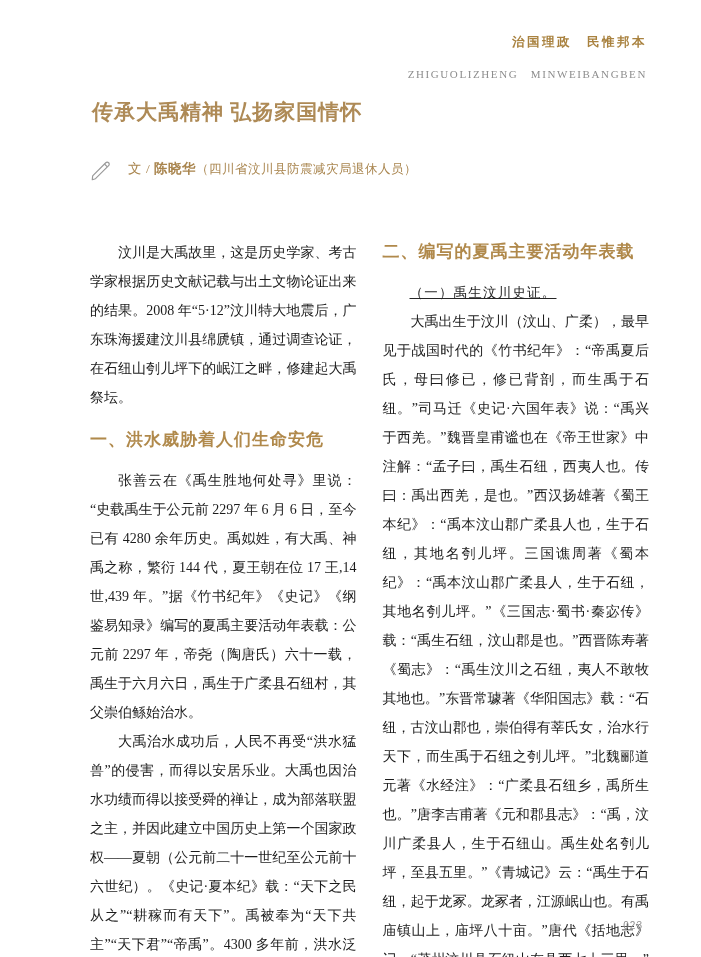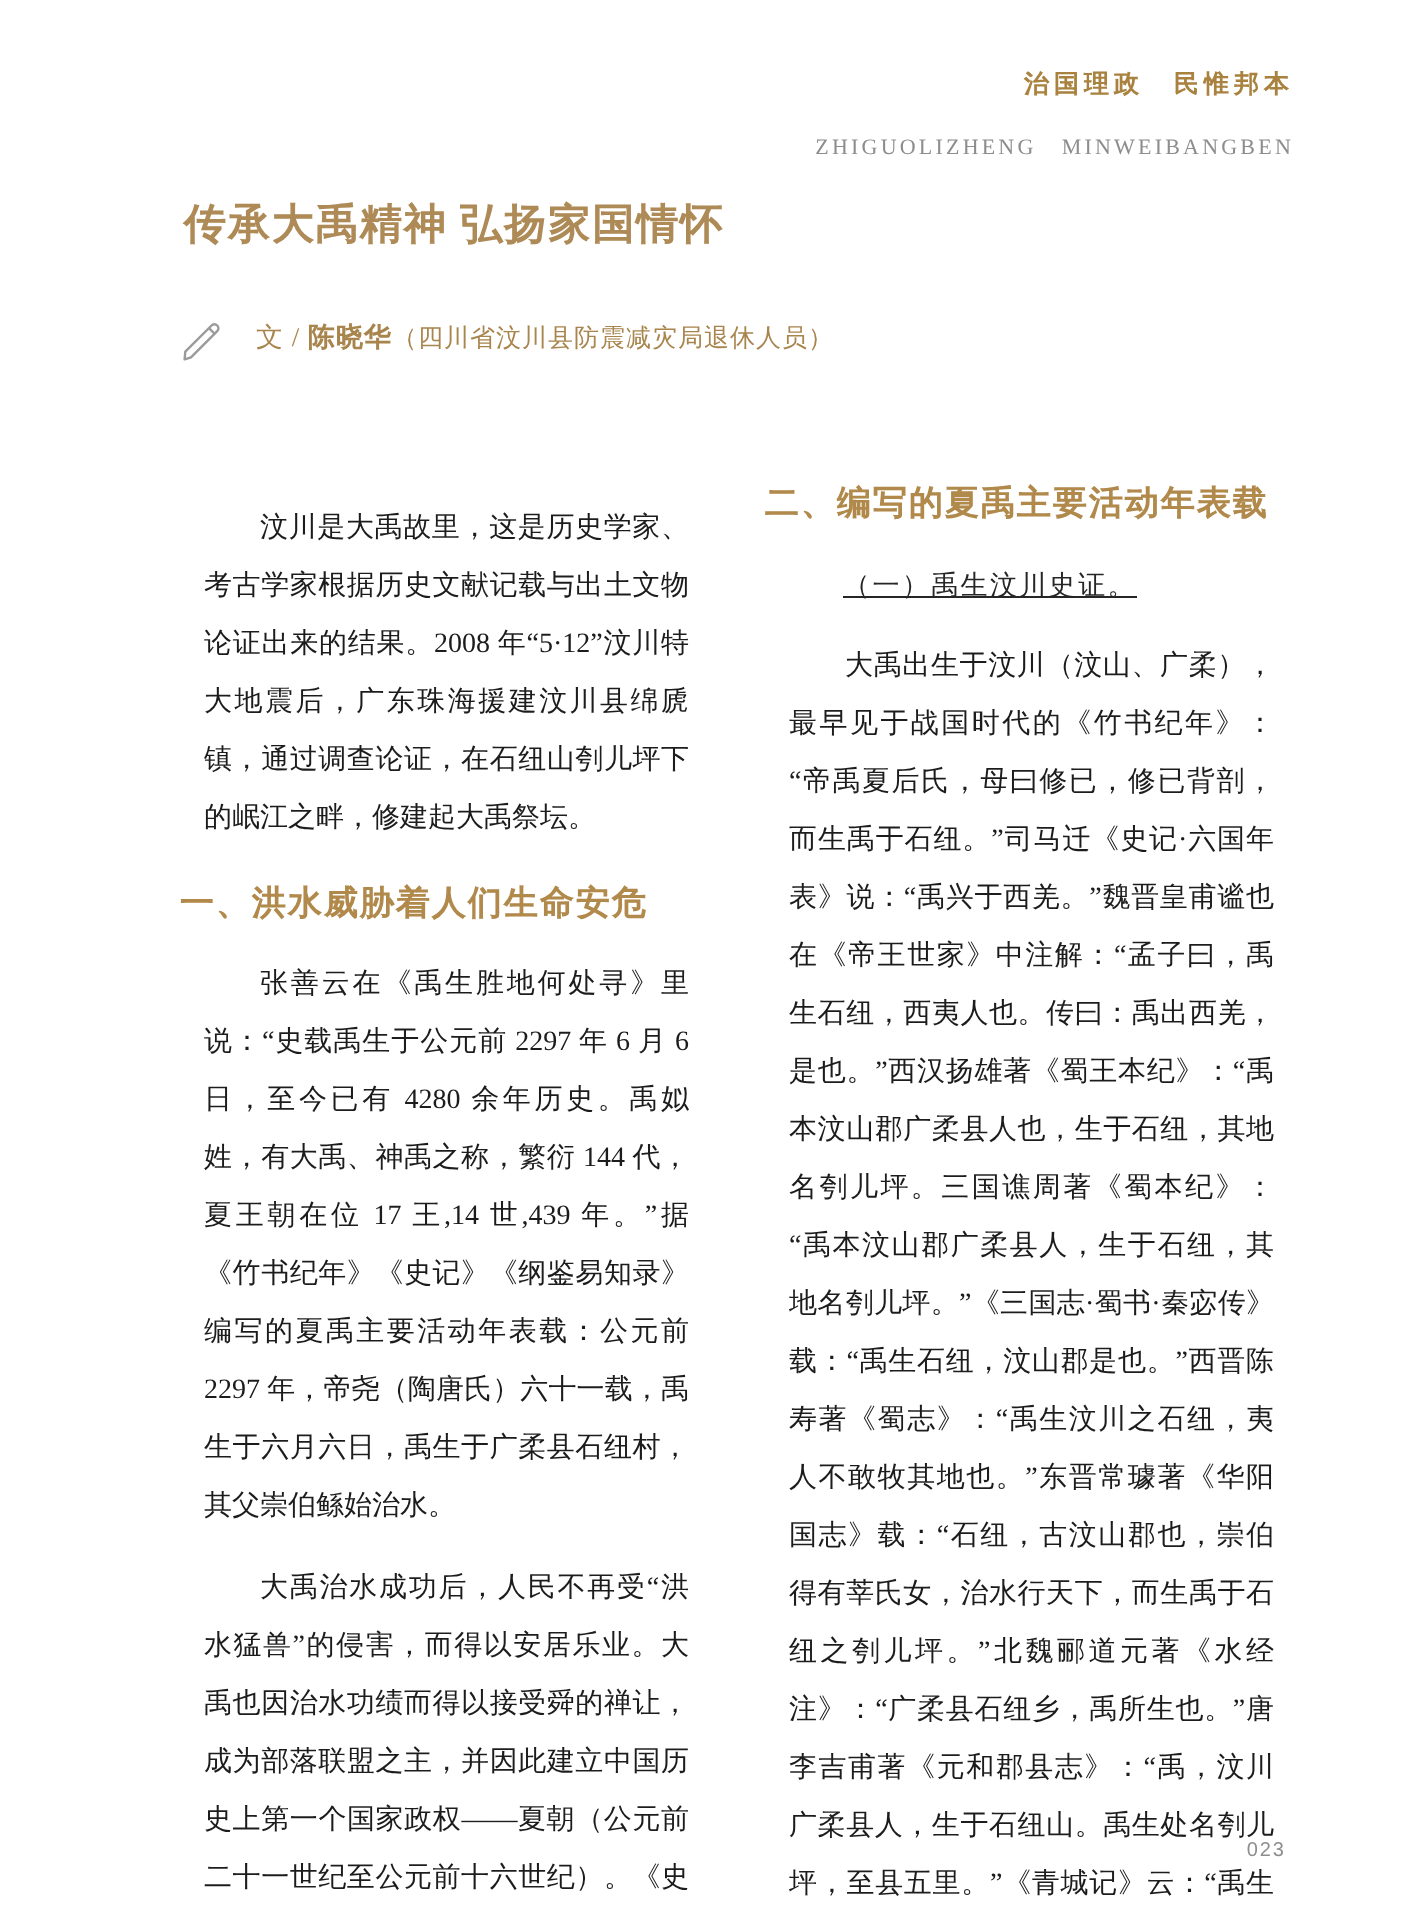--- a/index.html
+++ b/index.html
@@ -62,21 +62,21 @@
 
   
   .columns {
     margin-top: 56px;
     display: flex;
     gap: 26px;
   }
   .col { flex: 1 1 0; min-width: 0; }
 
   .col p.para, .col p.sub {
-    margin: 12px;
+    margin: 0;
     font-size: 14px;
     line-height: 29px;
     text-align: justify;
     text-indent: 2em;
     color: #1c1c1c;
   }
   .col p.sub {
     font-size: 13.5px;
     letter-spacing: 1.2px;
     color: #262626;

